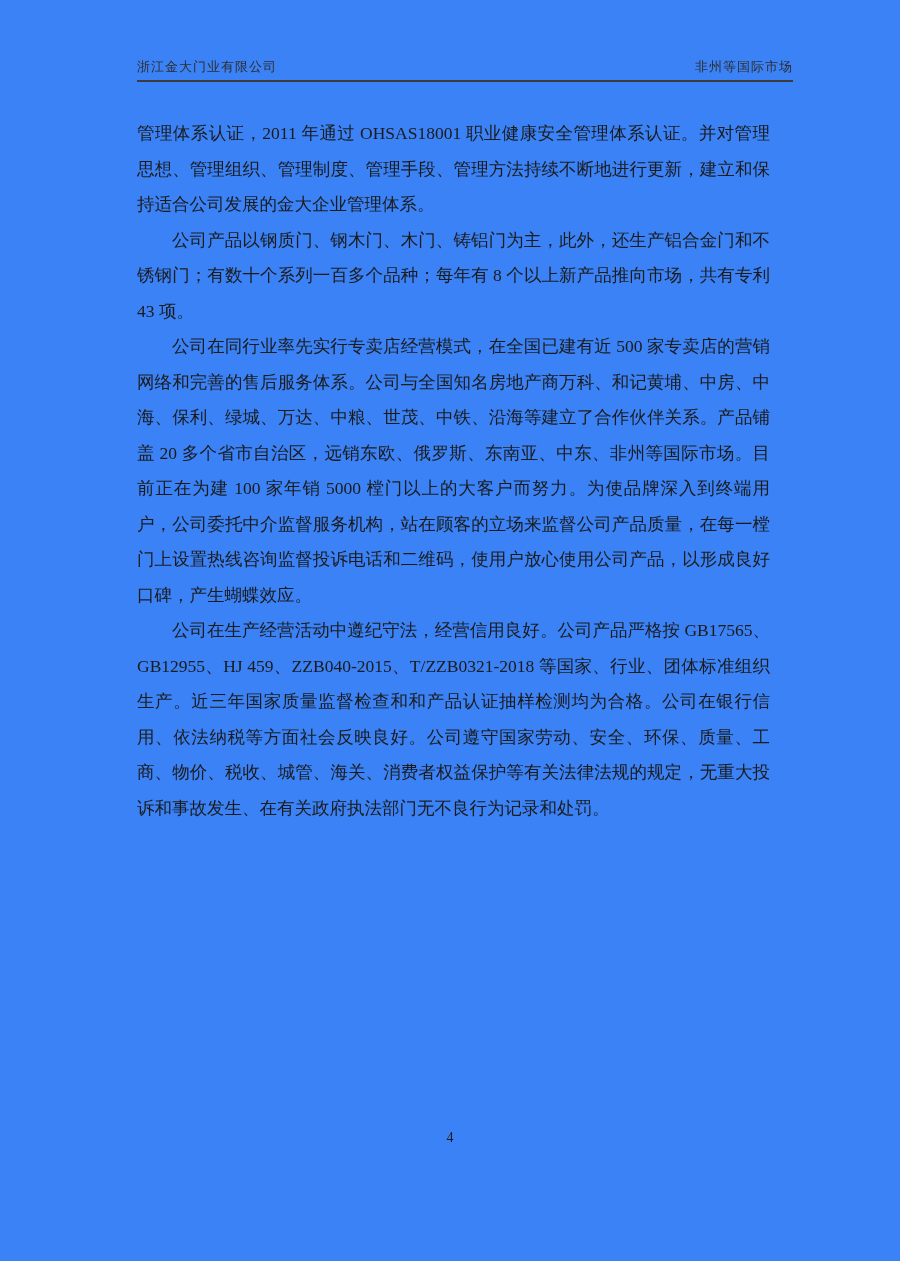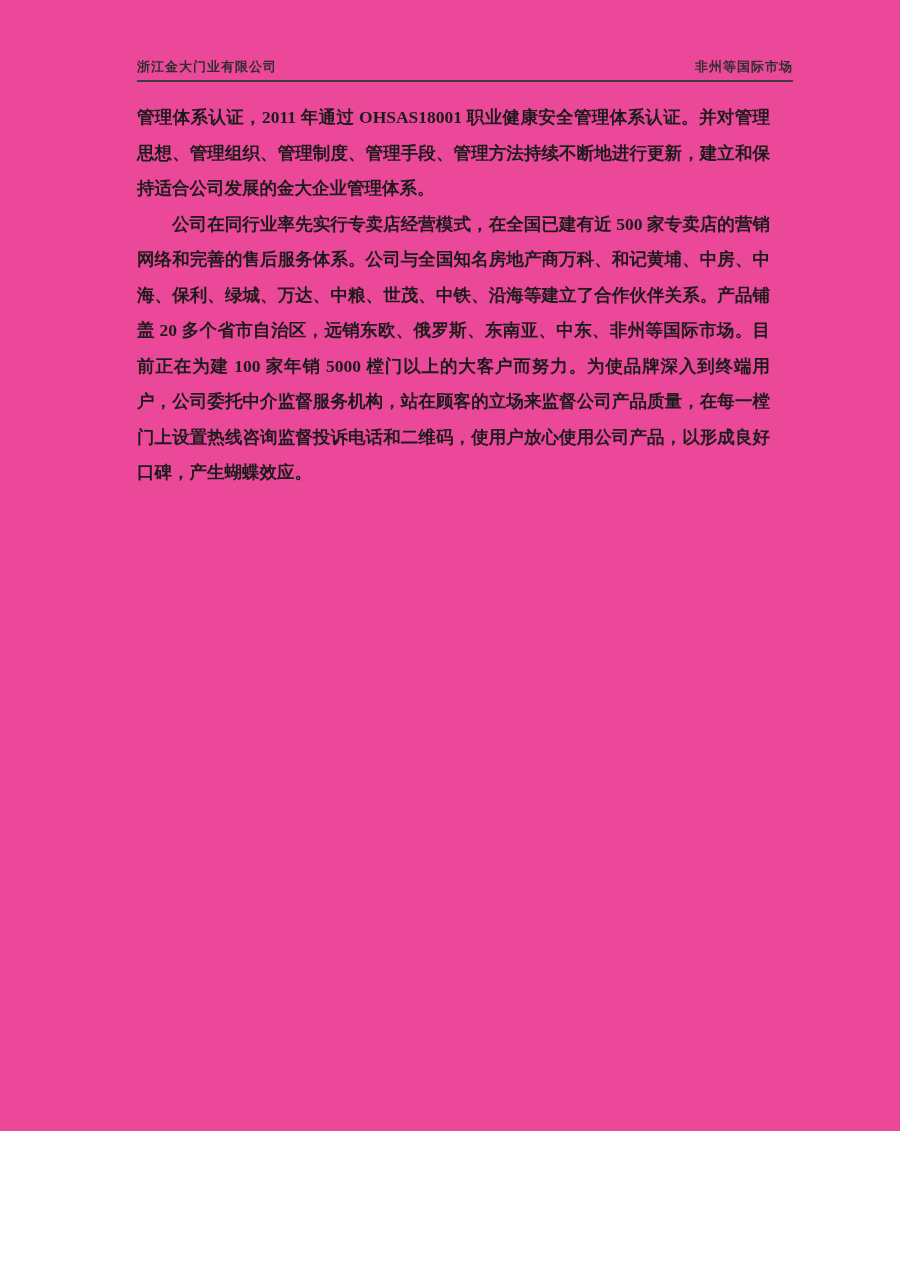--- a/index.html
+++ b/index.html
@@ -3,25 +3,24 @@
 <meta charset="utf-8">
 <style>
   html, body {
     margin: 0;
     padding: 0;
     background: #ffffff;
   }
   .page {
     position: relative;
     width: 900px;
-    height: 1131px;
-    background: #ec4899;
+    height: 1261px;
+    background: #3b82f6;
     font-family: "Liberation Serif", "DejaVu Serif", serif;
     overflow: hidden;
-    font-weight: bold;
   }
   .header {
     position: absolute;
     left: 137px;
     top: 58px;
     width: 656px;
     display: flex;
     justify-content: space-between;
     align-items: flex-end;
     padding-bottom: 4px;
@@ -29,21 +28,21 @@
     font-size: 13px;
     letter-spacing: 1px;
     color: #2e2e2e;
   }
   .header .h-left, .header .h-right {
     white-space: nowrap;
   }
   .doc-body {
     position: absolute;
     left: 137px;
-    top: 100px;
+    top: 116px;
     width: 633px;
     font-size: 17.5px;
     line-height: 35.5px;
     color: #1b1b1b;
     text-align: justify;
     text-justify: inter-ideograph;
   }
   .doc-body p {
     margin: 0;
     word-break: break-all;
@@ -66,20 +65,22 @@
 
 <div class="page">
 
   <div class="header">
     <span class="h-left">浙江金大门业有限公司</span>
     <span class="h-right">非州等国际市场</span>
   </div>
 
   <div class="doc-body">
     <p>管理体系认证，2011 年通过 OHSAS18001 职业健康安全管理体系认证。并对管理思想、管理组织、管理制度、管理手段、管理方法持续不断地进行更新，建立和保持适合公司发展的金大企业管理体系。</p>
+    <p class="indent">公司产品以钢质门、钢木门、木门、铸铝门为主，此外，还生产铝合金门和不锈钢门；有数十个系列一百多个品种；每年有 8 个以上新产品推向市场，共有专利 43 项。</p>
     <p class="indent">公司在同行业率先实行专卖店经营模式，在全国已建有近 500 家专卖店的营销网络和完善的售后服务体系。公司与全国知名房地产商万科、和记黄埔、中房、中海、保利、绿城、万达、中粮、世茂、中铁、沿海等建立了合作伙伴关系。产品铺盖 20 多个省市自治区，远销东欧、俄罗斯、东南亚、中东、非州等国际市场。目前正在为建 100 家年销 5000 樘门以上的大客户而努力。为使品牌深入到终端用户，公司委托中介监督服务机构，站在顾客的立场来监督公司产品质量，在每一樘门上设置热线咨询监督投诉电话和二维码，使用户放心使用公司产品，以形成良好口碑，产生蝴蝶效应。</p>
+    <p class="indent">公司在生产经营活动中遵纪守法，经营信用良好。公司产品严格按 GB17565、GB12955、HJ 459、ZZB040-2015、T/ZZB0321-2018 等国家、行业、团体标准组织生产。近三年国家质量监督检查和和产品认证抽样检测均为合格。公司在银行信用、依法纳税等方面社会反映良好。公司遵守国家劳动、安全、环保、质量、工商、物价、税收、城管、海关、消费者权益保护等有关法律法规的规定，无重大投诉和事故发生、在有关政府执法部门无不良行为记录和处罚。</p>
   </div>
 
   <div class="footer">
     <span>4</span>
   </div>
 
 </div>
 
 </body></html>

